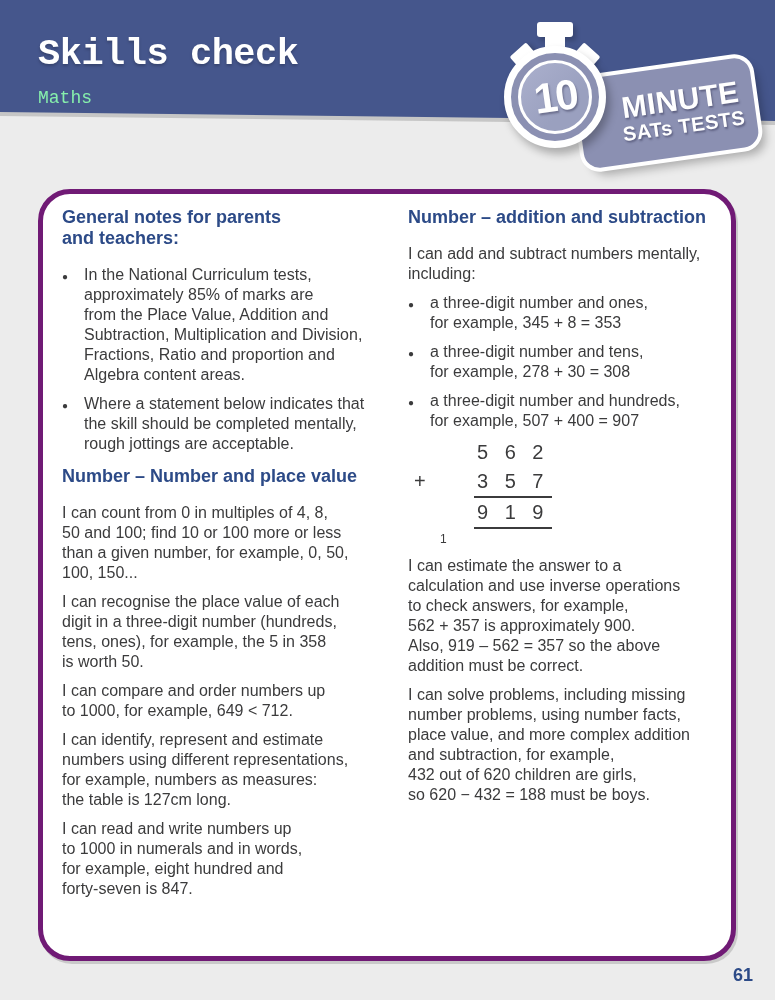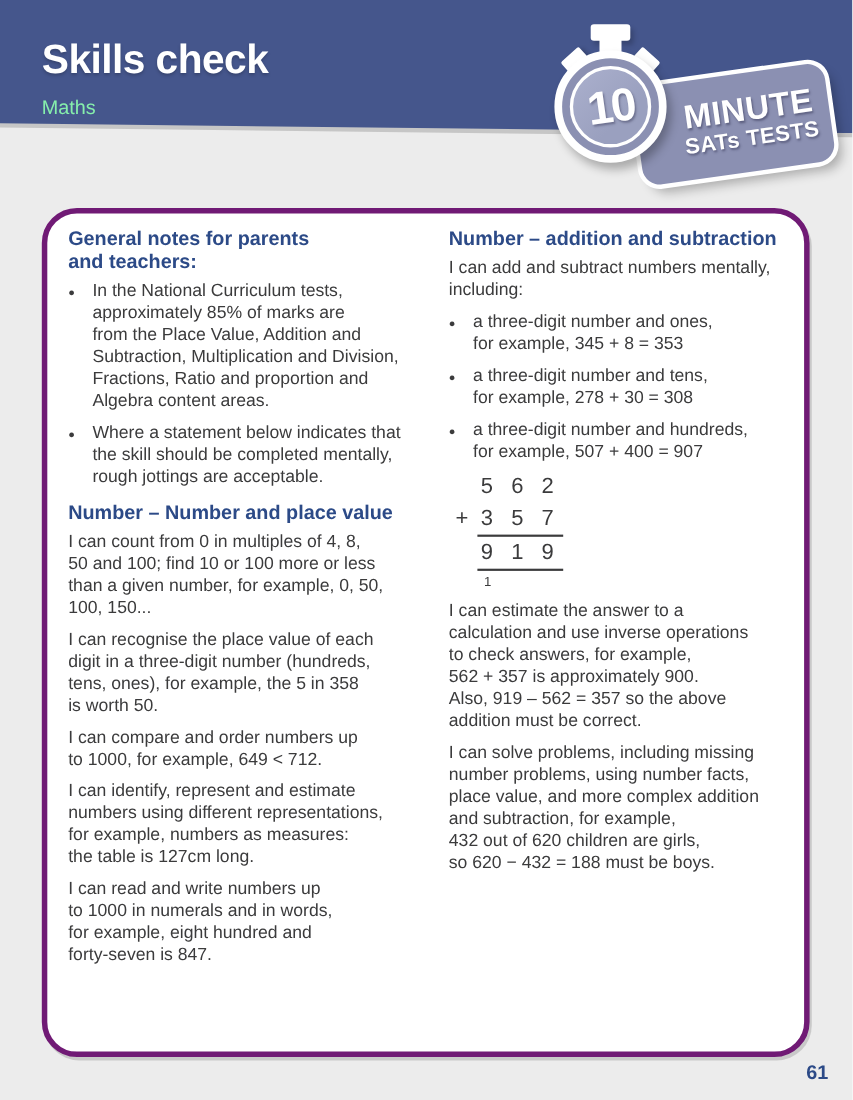--- a/index.html
+++ b/index.html
@@ -16,20 +16,21 @@
     position:absolute;left:0;top:0;width:775px;height:130px;
     background:#c6c6c6;
     clip-path:polygon(0 0,775px 0,775px 125px,0 116px);
   }
   .header{
     position:absolute;left:0;top:0;width:775px;height:130px;
     background:var(--header-blue,#45568c);
     clip-path:polygon(0 0,775px 0,775px 121px,0 112px);
     box-sizing:border-box;
     padding:34px 0 0 38px;
+    font-family:Liberation Mono, monospace;
   }
   .title{
     margin:0;font-size:37px;font-weight:bold;color:#ffffff;
     letter-spacing:-0.5px;line-height:40px;
     text-shadow:0 2px 3px rgba(0,0,0,0.22);
   }
   .subtitle{
     margin-top:14px;font-size:18px;color:#86efac;line-height:20px;
   }
   
@@ -84,26 +85,26 @@
   .col-left{left:19px;width:336px;}
   .col-right{left:365px;width:324px;}
   .heading{
     font-weight:bold;font-size:18px;line-height:21px;
     color:var(--heading-blue,#2c4a87);
     margin:12px 0 1px 0;
   }
   .heading:first-child{margin-top:0;}
   .para{margin:9px 0 0 0;}
   .bullet{margin:9px 0 0 0;display:flex;}
-  .heading + .para,.heading + .bullet{margin-top:6px;}
+  .heading + .para,.heading + .bullet{margin-top:16px;}
   .dot{width:22px;flex:0 0 22px;font-size:10px;padding-top:2px;}
   .btext{flex:1;}
   
   .sum{margin:7px 0 9px 6px;font-size:20px;line-height:29px;}
-  .sum-row{display:flex;}
+  .sum-row{display:flex;gap:40px;}
   .sum-op{width:20px;flex:0 0 20px;}
   .sum-digits{letter-spacing:1px;word-spacing:9px;padding:0 8px 0 3px;}
   .sum-digits.ul{border-bottom:2px solid var(--body-text,#3b3b3c);}
   .carry{font-size:12px;line-height:16px;margin:2px 0 0 26px;}
   
   .page-number{
     position:absolute;right:22px;top:965px;
     font-size:18px;font-weight:bold;color:var(--heading-blue,#2c4a87);
   }
 </style>

